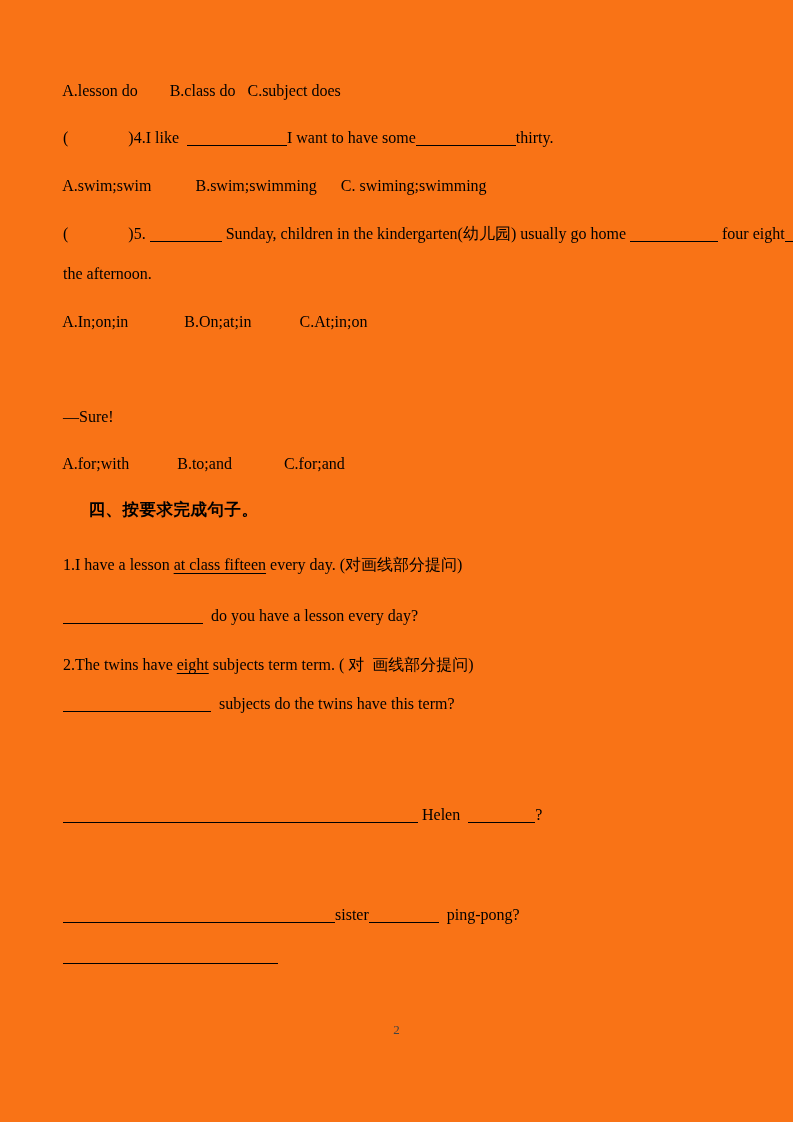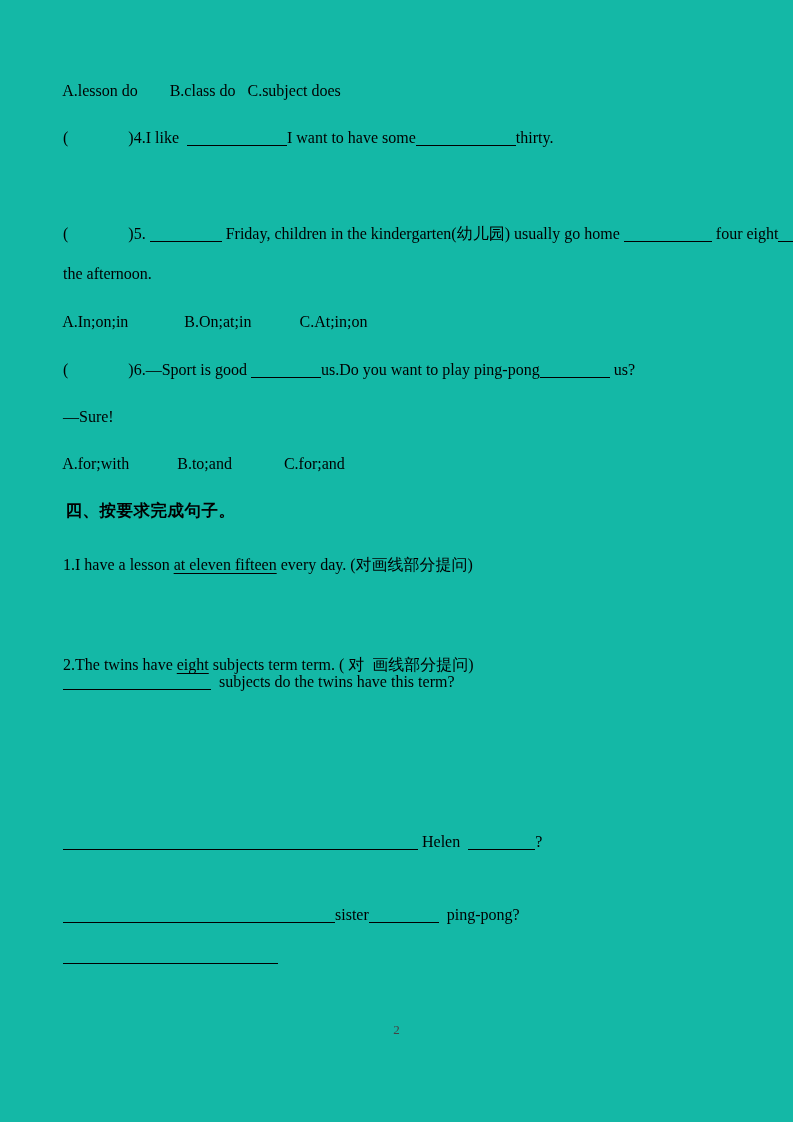--- a/index.html
+++ b/index.html
@@ -1,20 +1,20 @@
 <!DOCTYPE html>
 <html><head>
 <meta charset="utf-8">
 <style>
   html, body { margin: 0; padding: 0; background: #ffffff; }
   .page {
     position: relative;
     width: 793px;
     height: 1122px;
-    background: #14b8a6;
+    background: #f97316;
     overflow: hidden;
     font-family: "Liberation Serif", serif;
     font-size: 16px;
     color: #000000;
   }
   .line {
     position: absolute;
     left: 47px;
     white-space: pre;
     line-height: 20px;
@@ -23,21 +23,21 @@
     display: inline-block;
     border-bottom: 1.4px solid #000;
     height: 14px;
     vertical-align: -3px;
   }
   .u {
     text-decoration: underline;
     text-underline-offset: 3px;
   }
   .heading {
-    font-family: Liberation Serif, serif;
+    font-family: Liberation Mono, monospace;
     font-weight: bold;
     font-size: 16.5px;
     letter-spacing: 0.5px;
   }
   .pagenum {
     position: absolute;
     left: 0;
     right: 0;
     text-align: center;
     font-size: 13px;
@@ -51,64 +51,67 @@
 <div class="page">
 
   <div class="line" style="top:61px">
     <span>A.lesson do        B.class do   C.subject does</span>
   </div>
 
   <div class="line" style="top:108px">
     <span>(               )4.I like  </span><span class="blank" style="width:100px"></span><span>I want to have some</span><span class="blank" style="width:100px"></span><span>thirty.</span>
   </div>
 
+  <div class="line" style="top:156px">
+    <span>A.swim;swim           B.swim;swimming      C. swiming;swimming</span>
+  </div>
 
   <div class="line" style="top:204px">
-    <span>(               )5. </span><span class="blank" style="width:72px"></span><span> Friday, children in the kindergarten(幼儿园) usually go home </span><span class="blank" style="width:88px"></span><span> four eight</span><span class="blank" style="width:18px"></span>
+    <span>(               )5. </span><span class="blank" style="width:72px"></span><span> Sunday, children in the kindergarten(幼儿园) usually go home </span><span class="blank" style="width:88px"></span><span> four eight</span><span class="blank" style="width:18px"></span>
   </div>
 
   <div class="line" style="top:244px">
     <span>the afternoon.</span>
   </div>
 
   <div class="line" style="top:292px">
     <span>A.In;on;in              B.On;at;in            C.At;in;on</span>
   </div>
 
-  <div class="line" style="top:340px">
-    <span>(               )6.—Sport is good </span><span class="blank" style="width:70px"></span><span>us.Do you want to play ping-pong</span><span class="blank" style="width:70px"></span><span> us?</span>
-  </div>
 
   <div class="line" style="top:387px">
     <span>—Sure!</span>
   </div>
 
   <div class="line" style="top:434px">
     <span>A.for;with            B.to;and             C.for;and</span>
   </div>
 
   <div class="line heading" style="top:481px">
     <span>四、按要求完成句子。</span>
   </div>
 
   <div class="line" style="top:535px">
-    <span>1.I have a lesson </span><span class="u">at eleven fifteen</span><span> every day. (对画线部分提问)</span>
+    <span>1.I have a lesson </span><span class="u">at class fifteen</span><span> every day. (对画线部分提问)</span>
   </div>
 
+  <div class="line" style="top:586px">
+    <span class="blank" style="width:140px"></span><span>  do you have a lesson every day?</span>
+  </div>
 
   <div class="line" style="top:635px">
     <span>2.The twins have </span><span class="u">eight</span><span> subjects term term. ( 对  画线部分提问)</span>
   </div>
 
-  <div class="line" style="top:652px">
+  <div class="line" style="top:674px">
     <span class="blank" style="width:148px"></span><span>  subjects do the twins have this term?</span>
   </div>
 
 
-  <div class="line" style="top:812px">
+  <div class="line" style="top:785px">
     <span class="blank" style="width:355px"></span><span> Helen  </span><span class="blank" style="width:67px"></span><span>?</span>
   </div>
 
 
   <div class="line" style="top:885px">
     <span class="blank" style="width:272px"></span><span>sister</span><span class="blank" style="width:70px"></span><span>  ping-pong?</span>
   </div>
 
   <div class="line" style="top:926px">
     <span class="blank" style="width:215px"></span>

